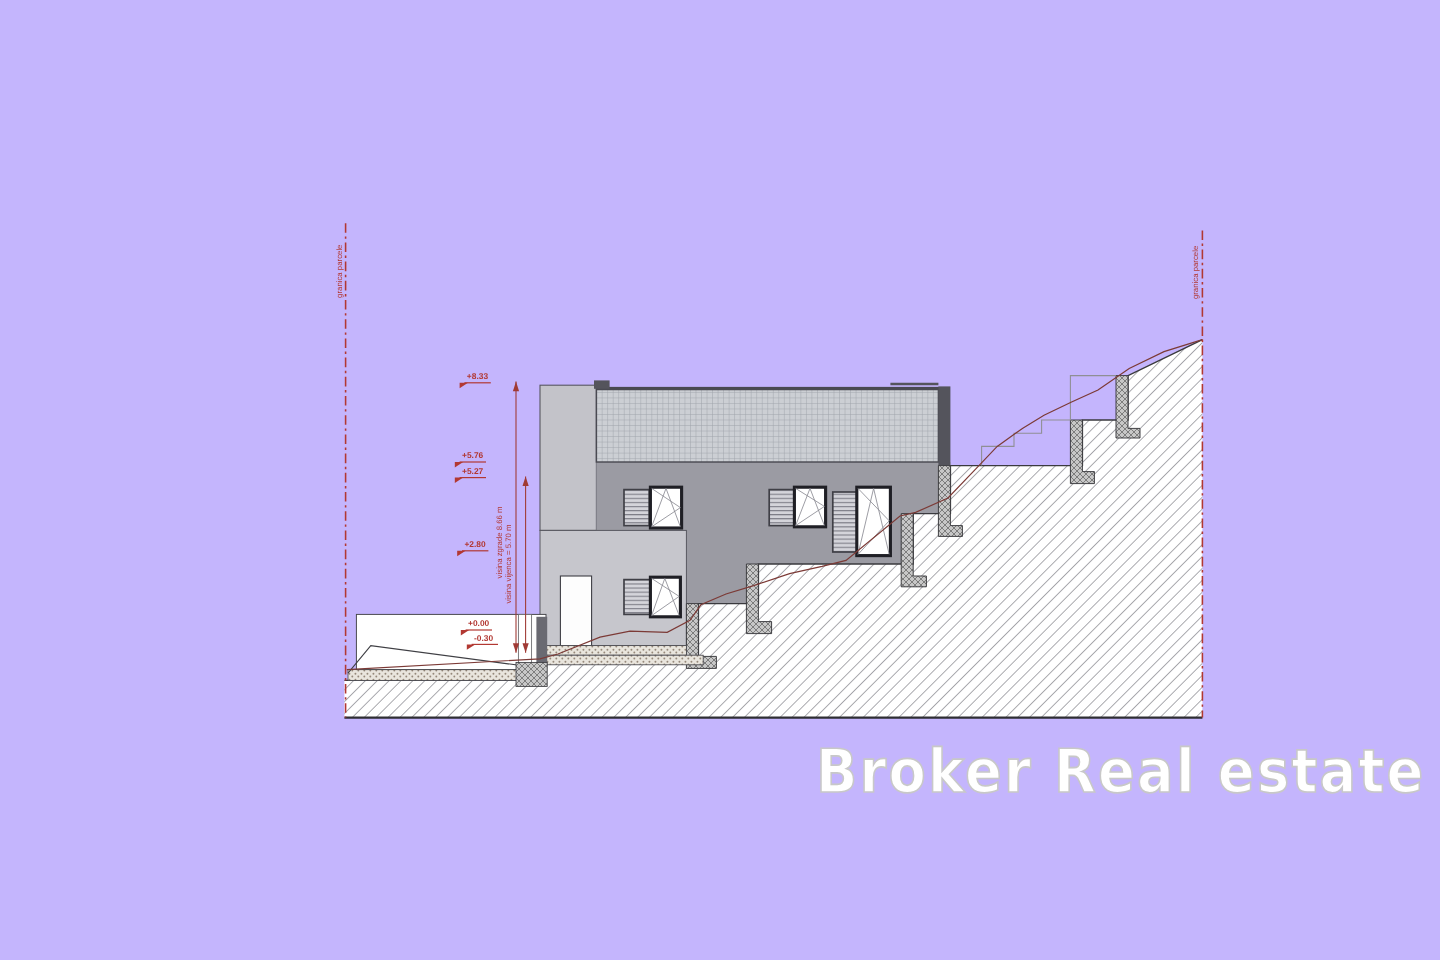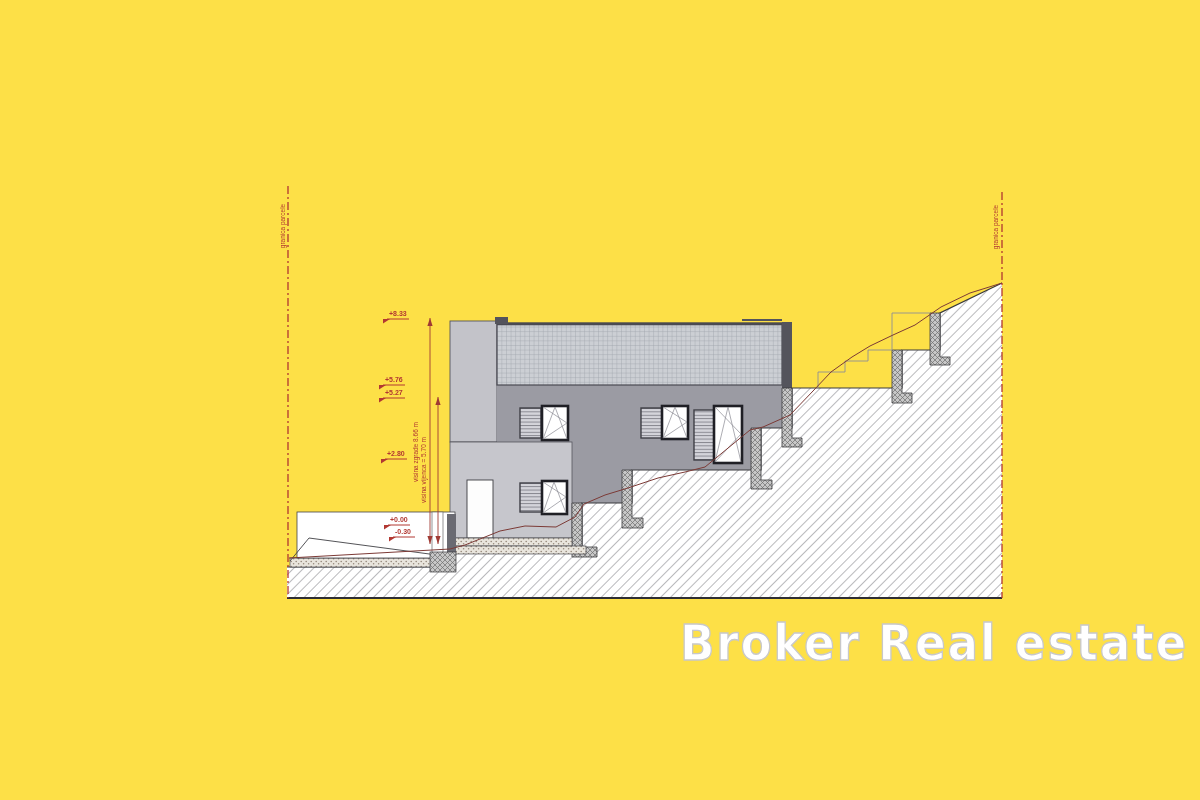--- a/index.html
+++ b/index.html
@@ -1,16 +1,16 @@
 <!DOCTYPE html>
 <html><head>
 <meta charset="utf-8">
 <style>
   html,body{margin:0;padding:0;background:#ffffff;}
-  .canvas{position:relative;width:1200px;height:800px;background:#fde047;overflow:hidden;}
+  .canvas{position:relative;width:1200px;height:800px;background:#c4b5fd;overflow:hidden;}
   svg text{font-family:"Liberation Sans","DejaVu Sans",sans-serif;}
   .tiny-red{fill:#b23832;font-size:6.5px;}
   .elev{fill:#b23832;font-size:7px;font-weight:bold;}
   .dimlabel{fill:#b23832;font-size:6.5px;}
   .watermark{font-family:"DejaVu Sans","Liberation Sans",sans-serif;font-weight:bold;font-size:50px;
              fill:#ffffff;stroke:#c8c8c8;stroke-width:1.4px;letter-spacing:2px;}
 </style>
 </head>
 <body>
 

